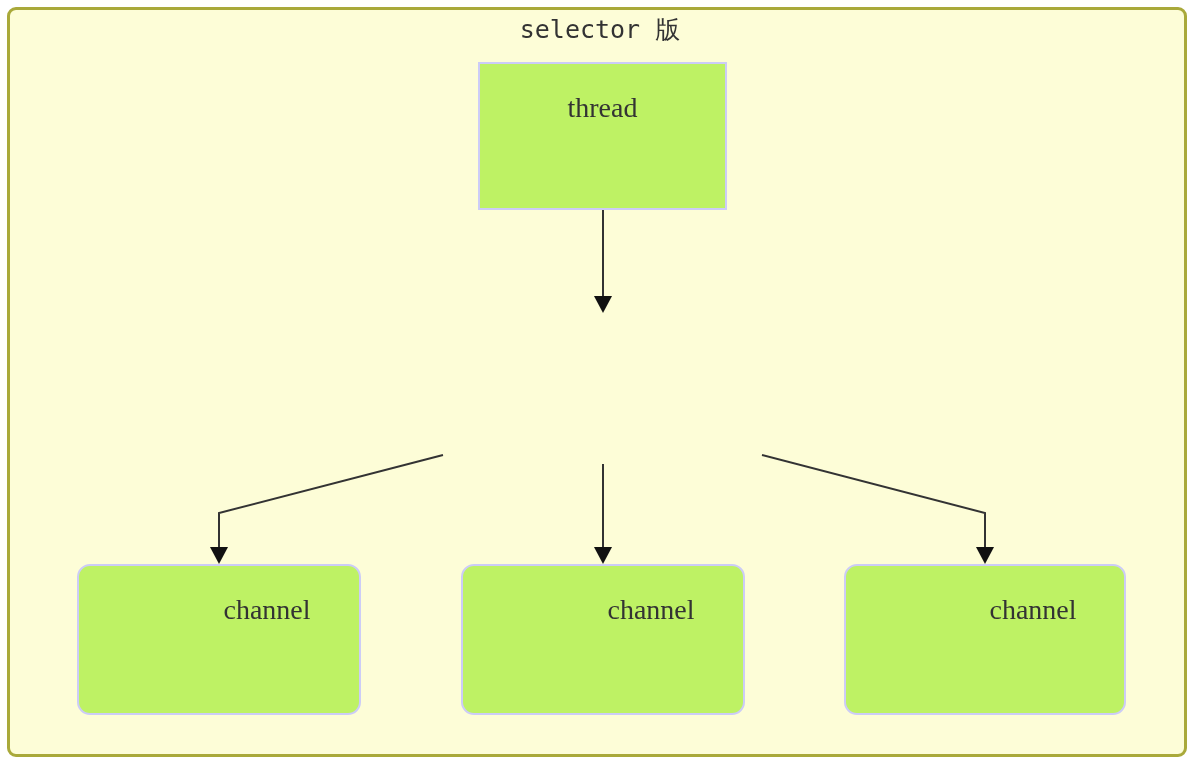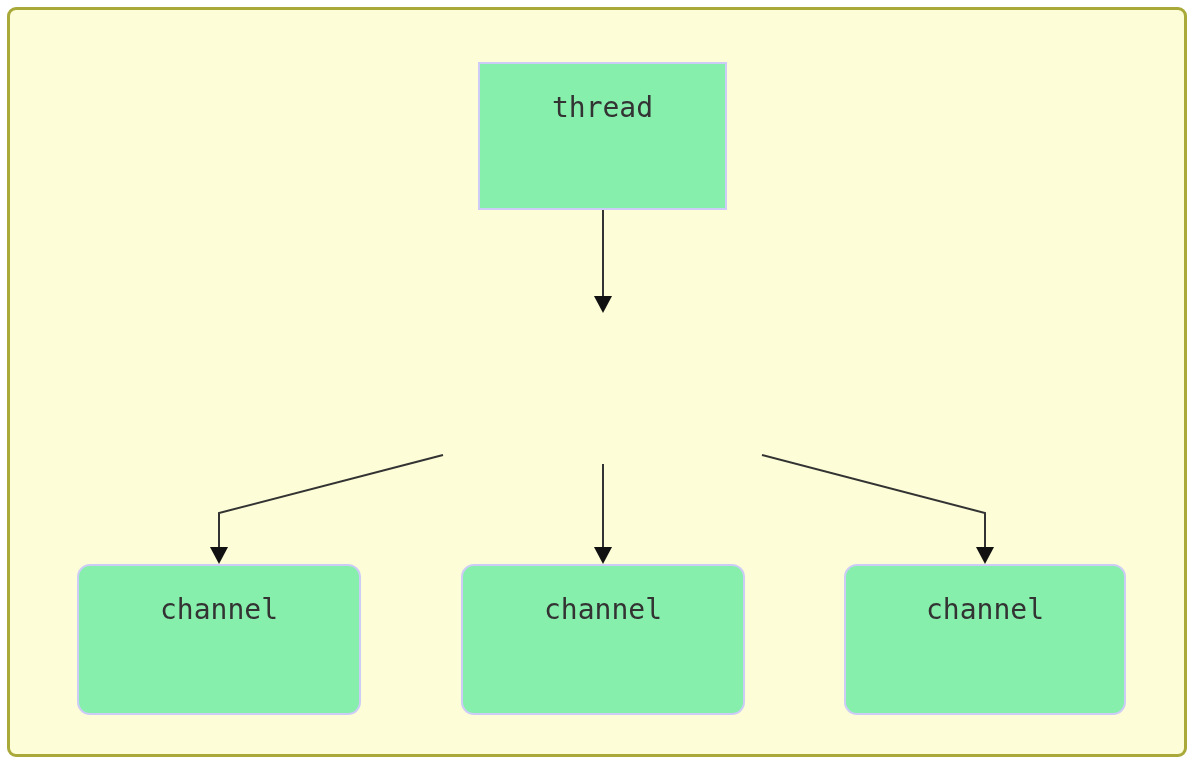--- a/index.html
+++ b/index.html
@@ -43,23 +43,24 @@
     line-height: 32px;
     color: #333333;
     letter-spacing: 0px;
     white-space: nowrap;
   }
 
   
   .node {
     position: absolute;
     box-sizing: border-box;
-    background: #86efac;
+    background: #bef264;
     border: 2px solid #ccccf7;
     display: block;
+    font-family: Liberation Serif, serif;
   }
   .node.rect { border-radius: 0px; }
   .node.rounded { border-radius: 13px; }
 
   .node-label {
     position: absolute;
     left: 0;
     width: 100%;
     text-align: center;
     font-size: 28px;
@@ -82,21 +83,21 @@
 
   #node-channel-1 {
     left: 77px; top: 564px; width: 284px; height: 151px;
   }
   #node-channel-2 {
     left: 461px; top: 564px; width: 284px; height: 151px;
   }
   #node-channel-3 {
     left: 844px; top: 564px; width: 282px; height: 151px;
   }
-  .node.rounded .node-label { top: 28px; }
+  .node.rounded .node-label { top: 28px; padding-left: 48px; }
 
   
   #edge-layer {
     position: absolute;
     left: 0;
     top: 0;
     width: 1200px;
     height: 770px;
     pointer-events: none;
   }
@@ -112,20 +113,21 @@
     stroke: none;
   }
 </style>
 </head>
 <body>
 
 <div id="diagram-root">
 
   <div class="subgraph-frame"></div>
 
+  <div class="subgraph-title">selector 版</div>
 
   <svg id="edge-layer" viewBox="0 0 1200 770" width="1200" height="770" xmlns="http://www.w3.org/2000/svg">
 
     <g>
       <path class="edge-path" d="M 603,210 L 603,303"></path>
       <polygon class="edge-arrowhead" points="603,313 594,296 612,296"></polygon>
     </g>
 
     <g>
       <path class="edge-path" d="M 443,455 L 219,513 L 219,553"></path>

